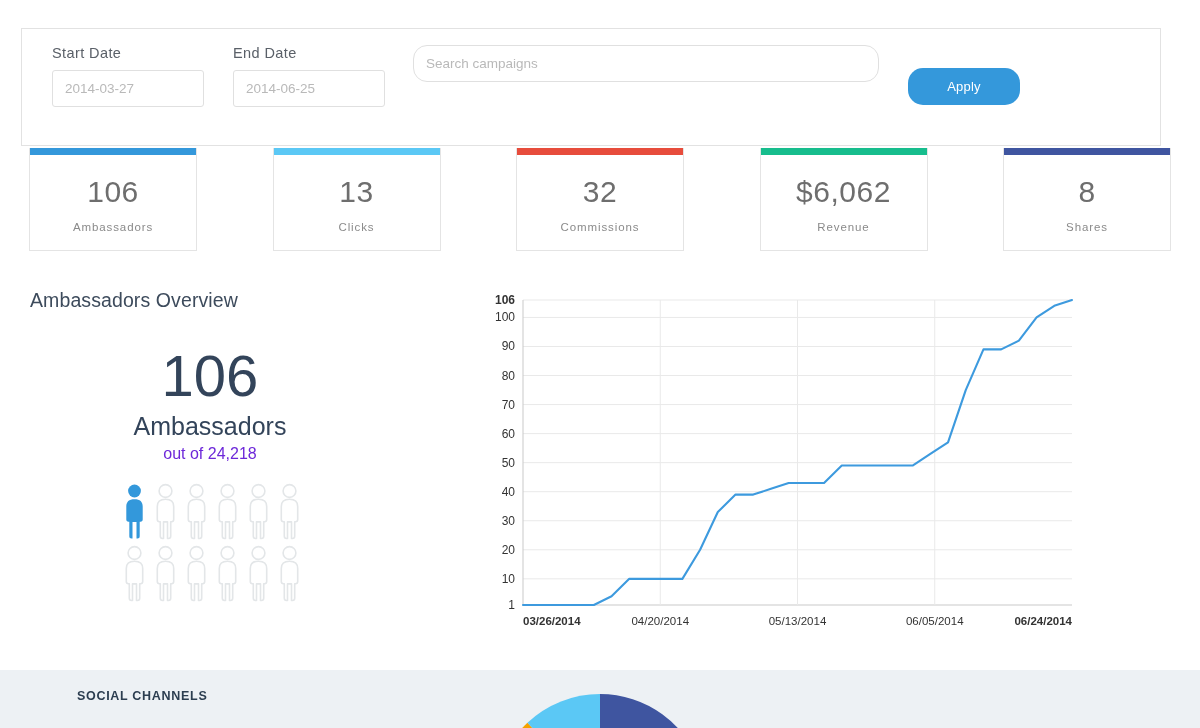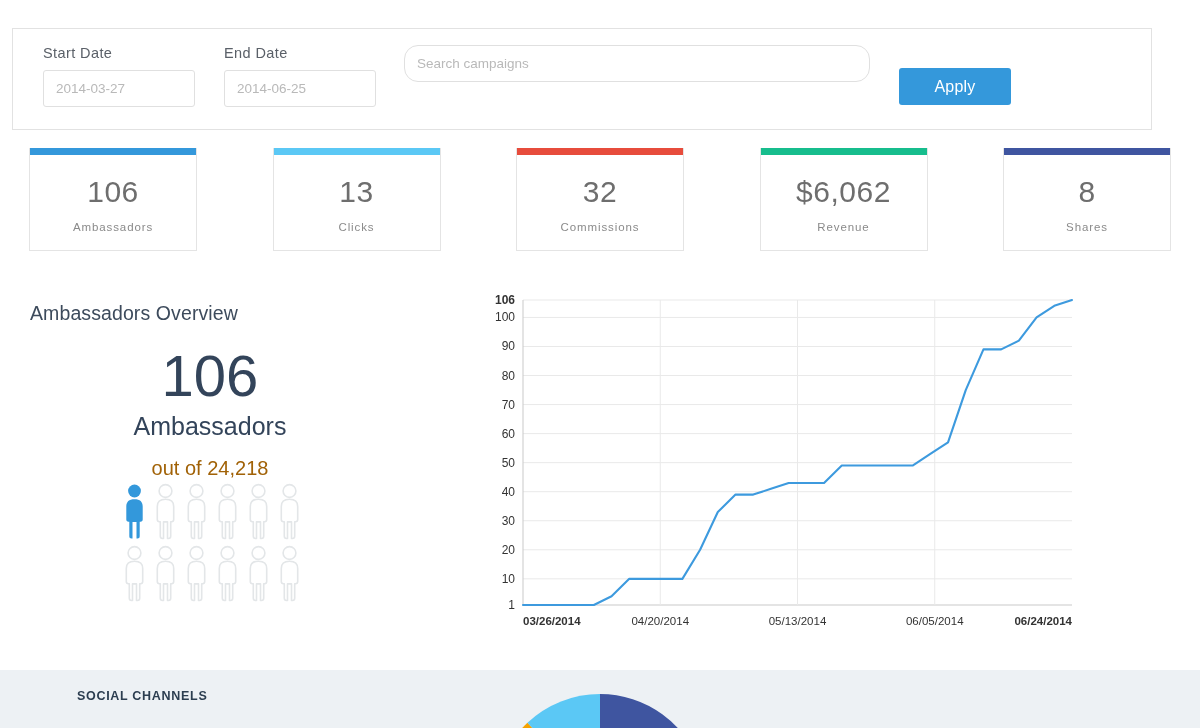--- a/index.html
+++ b/index.html
@@ -13,24 +13,24 @@
     position: relative;
     overflow: hidden;
     font-family: "Liberation Sans", sans-serif;
     color: #555;
     -webkit-font-smoothing: antialiased;
   }
 
   
   .filter-panel {
     position: absolute;
-    left: 12px;
+    left: 21px;
     top: 28px;
     width: 1140px;
-    height: 102px;
+    height: 118px;
     border: 1px solid #e2e2e2;
     box-sizing: border-box;
     background: #fff;
   }
   .filter-row {
     display: flex;
     align-items: flex-start;
     padding: 16px 0 0 30px;
   }
   .field-group { display: flex; flex-direction: column; }
@@ -57,23 +57,23 @@
   .date-field { width: 152px; }
   .campaign-field { width: 466px; border-radius: 14px; }
   .gap-a { width: 29px; }
   .gap-b { width: 28px; }
   .apply-wrap { margin-left: 29px; padding-top: 23px; }
   .apply-btn {
     width: 112px;
     height: 37px;
     background: #3498db;
     border: none;
-    border-radius: 3px;
+    border-radius: 15px;
     color: #fff;
-    font-size: 16px;
+    font-size: 13px;
     font-family: "Liberation Sans", sans-serif;
     cursor: pointer;
     letter-spacing: 0.2px;
   }
 
   
   .kpi-row {
     position: absolute;
     left: 29px;
     top: 148px;
@@ -105,21 +105,21 @@
     color: #8a8a8a;
     letter-spacing: 0.9px;
     margin-top: 12px;
     font-family: "Liberation Sans", sans-serif;
   }
 
   
   .section-title {
     position: absolute;
     left: 30px;
-    top: 302px;
+    top: 289px;
     font-size: 19.5px;
     color: #3d4b5c;
     letter-spacing: 0.1px;
     font-family: "Liberation Sans", sans-serif;
   }
   .big-stat {
     position: absolute;
     left: 30px;
     top: 345px;
     width: 360px;
@@ -134,23 +134,23 @@
     font-family: "Liberation Sans", sans-serif;
   }
   .big-caption {
     font-size: 25px;
     line-height: 30px;
     color: #33445a;
     margin-top: 4px;
     font-family: "Liberation Sans", sans-serif;
   }
   .big-sub {
-    font-size: 20px;
-    color: #a16207;
-    margin-top: 16px;
+    font-size: 16px;
+    color: #6d28d9;
+    margin-top: 4px;
     font-family: "Liberation Sans", sans-serif;
   }
 
   .people-grid {
     position: absolute;
     left: 119px;
     top: 480px;
     width: 186px;
     display: flex;
     flex-wrap: wrap;

